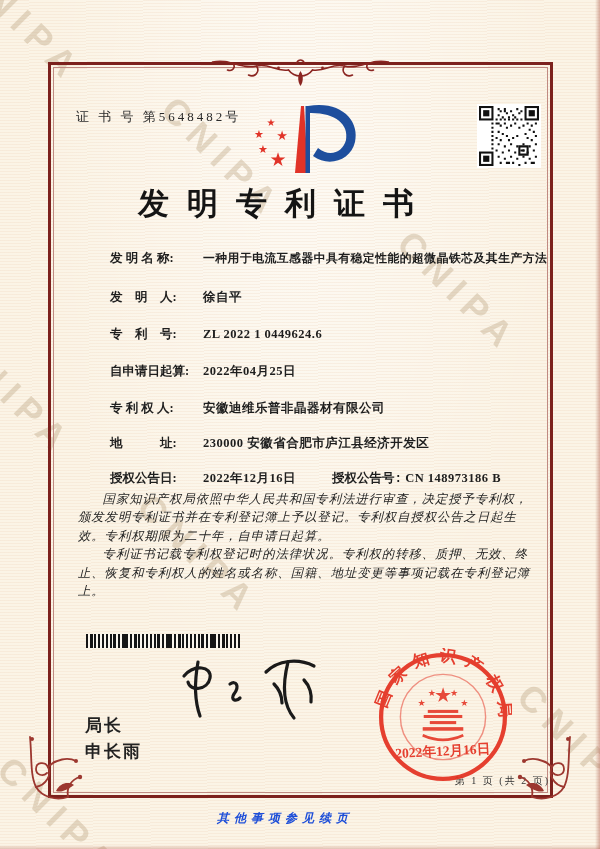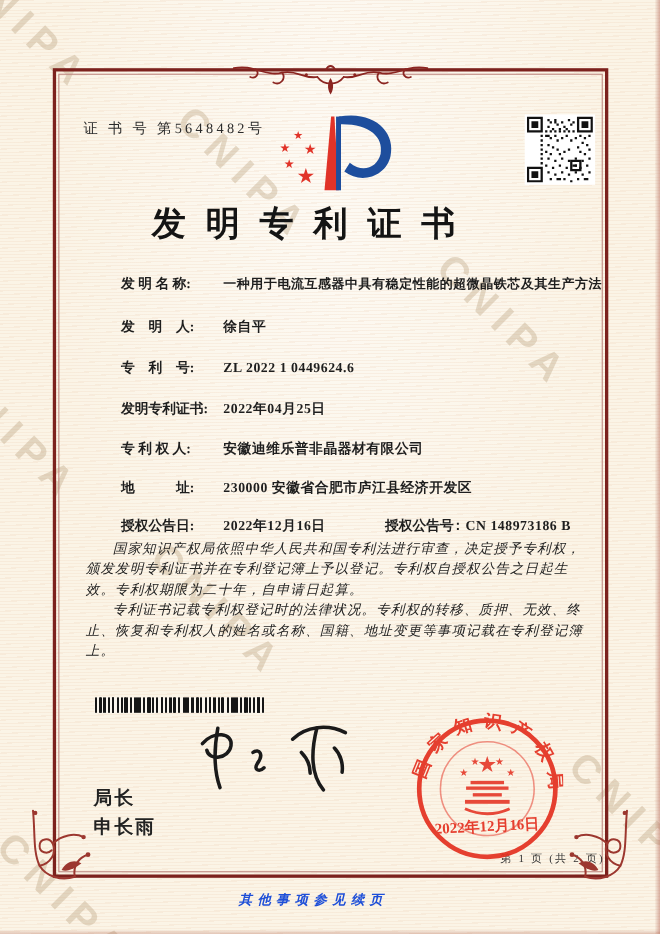--- a/index.html
+++ b/index.html
@@ -31,21 +31,21 @@
   .abs{position:absolute;z-index:3;}
   .cert-no{left:76px;top:108px;font-size:13px;letter-spacing:3px;color:#2b2b2b;font-weight:500;}
   .qr-wrap{left:477px;top:104px;width:60px;height:60px;background:#fff;padding:2px;}
   .logo-wrap{left:245px;top:100px;width:120px;height:85px;}
   .page-title{left:0;width:552px;top:183px;text-align:center;font-size:31px;font-weight:600;
       letter-spacing:18px;text-indent:18px;color:#141414;}
 
   .frow{left:78px;white-space:nowrap;font-size:12.5px;font-weight:700;color:#1e1e1e;}
   .flabel{display:inline-block;width:93px;margin-left:32px;}
   .fvalue{letter-spacing:.5px;}
-  .flabel2{margin-left:54px;font-family:Liberation Mono, monospace;}
+  .flabel2{margin-left:36px;font-family:Liberation Mono, monospace;}
 
   .paras{left:78px;top:490px;width:458px;font-size:12.3px;line-height:18.4px;
       letter-spacing:1px;color:#232323;font-style:italic;font-weight:500;}
   .paras p{margin:0;text-indent:2em;}
 
   .barcode{left:86px;top:634px;width:154px;height:14px;background:
       repeating-linear-gradient(90deg,#151515 0 2px,transparent 2px 4px),
       repeating-linear-gradient(90deg,transparent 0 5px,#151515 5px 7px,transparent 7px 11px);
       background-color:#faf6ee;}
   .signer{left:85px;top:713px;font-family:"Liberation Sans","DejaVu Sans",sans-serif;
@@ -168,21 +168,21 @@
   <div class="abs frow" style="top:250px">
     <span class="flabel">发 明 名 称:</span><span class="fvalue" style="font-size:11.8px">一种用于电流互感器中具有稳定性能的超微晶铁芯及其生产方法</span>
   </div>
   <div class="abs frow" style="top:289px">
     <span class="flabel">发　明　人:</span><span class="fvalue">徐自平</span>
   </div>
   <div class="abs frow" style="top:326px">
     <span class="flabel">专　利　号:</span><span class="fvalue">ZL 2022 1 0449624.6</span>
   </div>
   <div class="abs frow" style="top:363px">
-    <span class="flabel">发明专利证书:</span><span class="fvalue">2022年04月25日</span>
+    <span class="flabel">自申请日起算:</span><span class="fvalue">2022年04月25日</span>
   </div>
   <div class="abs frow" style="top:400px">
     <span class="flabel">专 利 权 人:</span><span class="fvalue">安徽迪维乐普非晶器材有限公司</span>
   </div>
   <div class="abs frow" style="top:435px">
     <span class="flabel">地　　　址:</span><span class="fvalue">230000 安徽省合肥市庐江县经济开发区</span>
   </div>
   <div class="abs frow" style="top:470px">
     <span class="flabel">授权公告日:</span><span class="fvalue">2022年12月16日</span><span class="flabel2">授权公告号:</span> <span class="fvalue">CN 148973186 B</span>
   </div>

